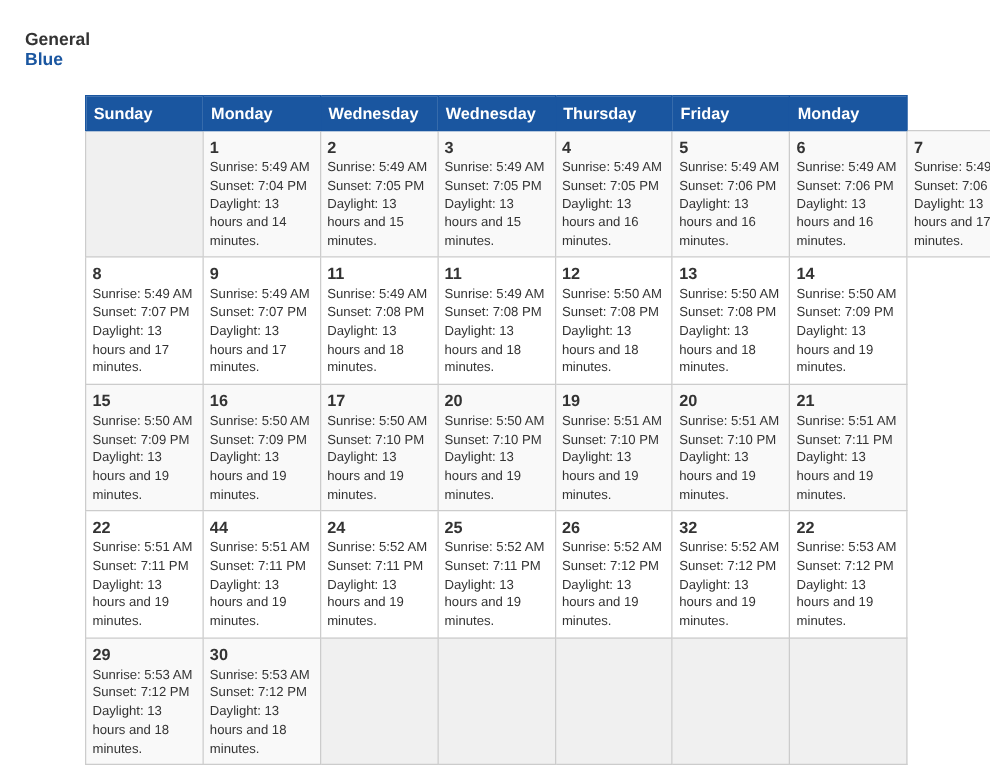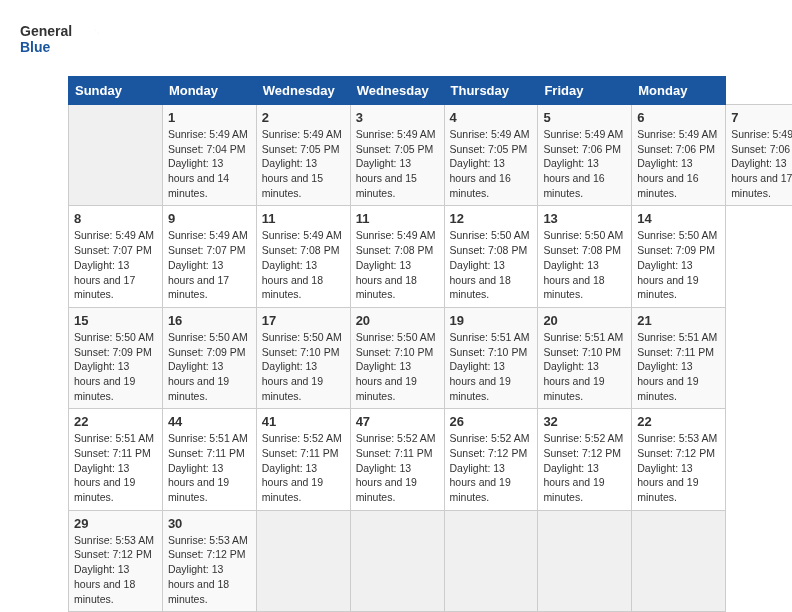--- a/index.html
+++ b/index.html
@@ -249,27 +249,27 @@
           Sunrise: 5:51 AM<br>Sunset: 7:11 PM<br>Daylight: 13 hours and 19 minutes.
         </div>
         </td>
         <td>
           <span class="day-number">44</span>
         <div class="day-info">
           Sunrise: 5:51 AM<br>Sunset: 7:11 PM<br>Daylight: 13 hours and 19 minutes.
         </div>
         </td>
         <td>
-          <span class="day-number">41</span>
+          <span class="day-number">24</span>
         <div class="day-info">
           Sunrise: 5:52 AM<br>Sunset: 7:11 PM<br>Daylight: 13 hours and 19 minutes.
         </div>
         </td>
         <td>
-          <span class="day-number">47</span>
+          <span class="day-number">25</span>
         <div class="day-info">
           Sunrise: 5:52 AM<br>Sunset: 7:11 PM<br>Daylight: 13 hours and 19 minutes.
         </div>
         </td>
         <td>
           <span class="day-number">26</span>
         <div class="day-info">
           Sunrise: 5:52 AM<br>Sunset: 7:12 PM<br>Daylight: 13 hours and 19 minutes.
         </div>
         </td>

